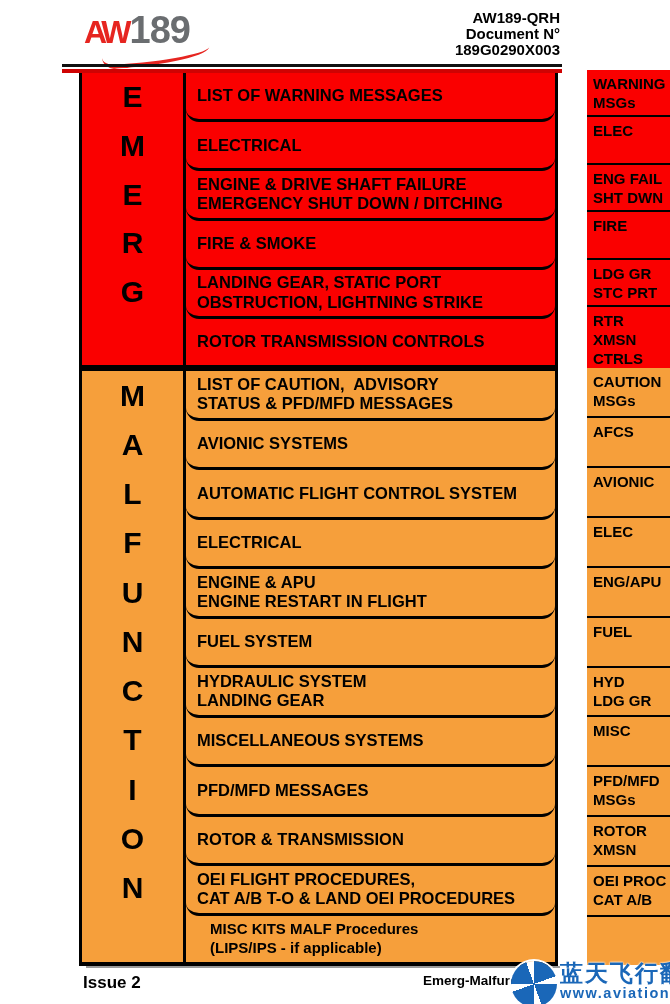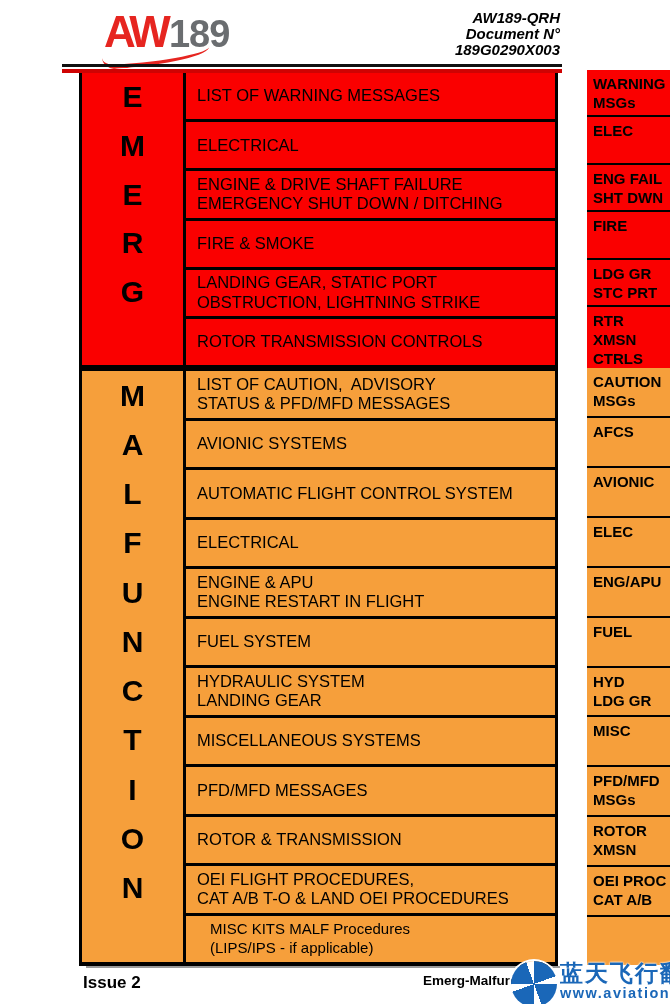--- a/index.html
+++ b/index.html
@@ -9,50 +9,50 @@
     --logo-red:#e62520;
     --logo-gray:#6a6d70;
     --wm-blue:#1a67b8;
   }
   html,body{margin:0;padding:0;}
   body{width:670px;height:1004px;position:relative;background:#ffffff;
        font-family:"Liberation Sans",sans-serif;overflow:hidden;}
 
   
   .logo{position:absolute;left:84px;top:8px;width:130px;height:52px;}
-  .logo-aw{font-size:44px;font-weight:bold;color:var(--logo-red);
-           letter-spacing:-4px;font-style:normal;line-height:48px;margin-left:20px;}
+  .logo-aw{font-size:32px;font-weight:bold;color:var(--logo-red);
+           letter-spacing:-4px;font-style:normal;line-height:48px;}
   .logo-189{font-size:38px;font-weight:bold;color:var(--logo-gray);
             letter-spacing:-1px;margin-left:2px;}
   .logo-swoosh{position:absolute;left:18px;top:40px;width:108px;height:14px;
                border-bottom:4px solid var(--logo-red);border-radius:0 0 100% 14px;
                transform:rotate(-4deg);}
   .doc-block{position:absolute;left:360px;top:10px;width:200px;text-align:right;
-             font-size:15px;font-weight:bold;color:#000;line-height:16px;font-style:italic;}
+             font-size:15px;font-weight:bold;color:#000;line-height:16px;}
   .rule-black{position:absolute;left:62px;top:64px;width:500px;height:3px;background:#101010;}
   .rule-red{position:absolute;left:62px;top:69px;width:500px;height:4px;background:var(--rule-red);}
 
   
   .main-table{position:absolute;left:79px;top:73px;width:479px;
               border-left:3px solid #000;border-right:3px solid #000;
               border-bottom:4px solid #000;box-sizing:border-box;}
   .section{display:flex;}
   .section-red{background:var(--emergency-red);height:292px;}
   .section-divider{height:6px;background:#000;}
   .section-orange{background:var(--malfunction-orange);height:591px;}
   .letter-col{width:104px;border-right:3px solid #000;box-sizing:border-box;
               display:flex;flex-direction:column;flex:none;}
   .letter{display:flex;align-items:center;justify-content:center;
           font-size:30px;font-weight:bold;color:#000;}
   .section-red .letter{height:calc(100%/6);}
   .section-orange .letter{height:calc(100%/12);}
   .rows-col{flex:1;display:flex;flex-direction:column;}
   .row{flex:1;border-bottom:3px solid #000;display:flex;flex-direction:column;
-       justify-content:center;padding:0 2px 0 11px;font-size:16.5px;font-weight:normal;
-       line-height:19.5px;color:#000;white-space:pre-wrap;}
+       justify-content:center;padding:0 2px 0 11px;font-size:16.5px;font-weight:bold;
+       line-height:19.5px;color:#000;white-space:pre-wrap;border-radius:13px;}
   .row:last-child{border-bottom:none;}
   .row.small{font-size:15px;line-height:18.5px;padding-left:24px;}
   .table-shadow{position:absolute;left:86px;top:966px;width:474px;height:2px;background:#9a9a9a;}
 
   
   .tab-col{position:absolute;left:587px;top:70px;width:83px;}
   .tab-block{display:flex;flex-direction:column;}
   .tab-block-red{background:var(--emergency-red);height:298px;}
   .tab-block-orange{background:var(--malfunction-orange);height:597px;}
   .tab{flex:1;border-top:2px solid #000;padding:4px 0 0 6px;box-sizing:border-box;

